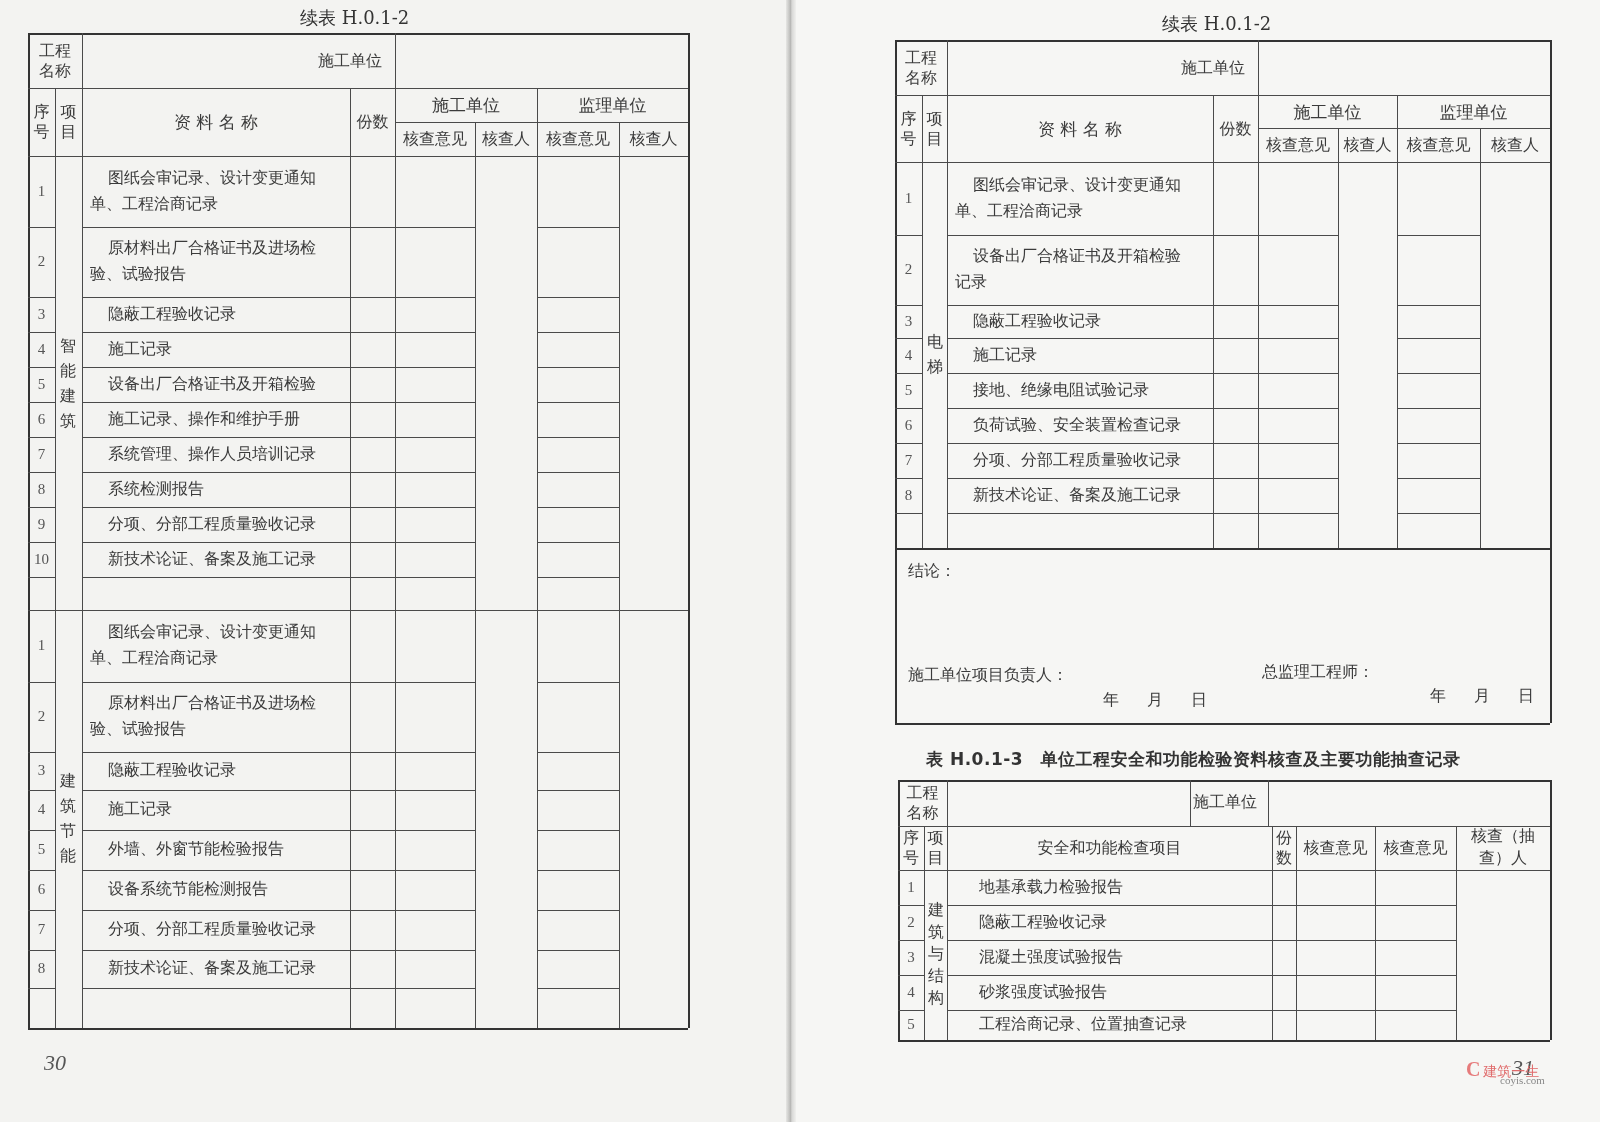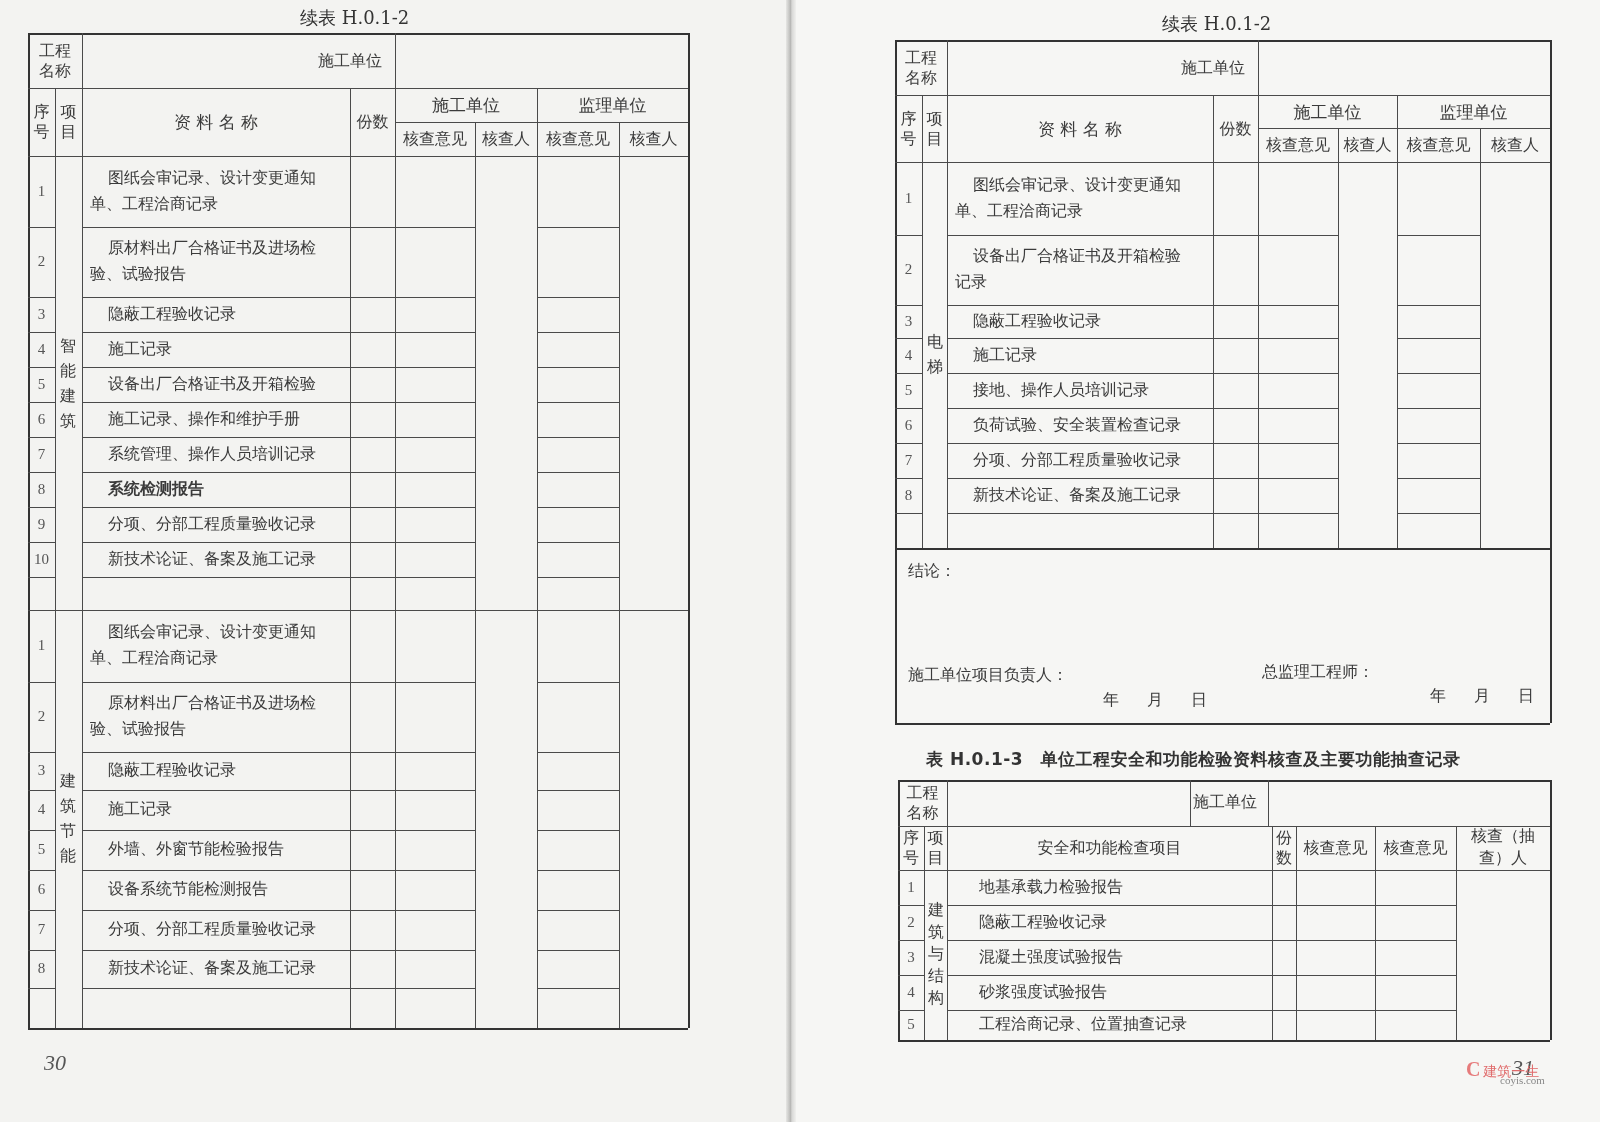--- a/index.html
+++ b/index.html
@@ -160,21 +160,21 @@
 <div class="num" style="left:28px;top:445.5px;width:27px;">7</div>
 <div class="txt" style="left:108px;top:445.5px;">系统管理、操作人员培训记录</div>
 <div class="abs" style="left:352px;top:439px;width:41px;height:31px;"></div>
 <div class="abs" style="left:397px;top:439px;width:76px;height:31px;"></div>
 <div class="abs" style="left:539px;top:439px;width:78px;height:31px;"></div>
 <div class="hline" style="left:28px;top:507px;width:27px;"></div>
 <div class="hline" style="left:82px;top:507px;width:393px;"></div>
 <div class="hline" style="left:537px;top:507px;width:82px;"></div>
 <div class="abs" style="left:28px;top:472px;width:660px;height:35px;"></div>
 <div class="num" style="left:28px;top:480.5px;width:27px;">8</div>
-<div class="txt" style="left:108px;top:480.5px;font-weight:bold;">系统检测报告</div>
+<div class="txt" style="left:108px;top:480.5px;">系统检测报告</div>
 <div class="abs" style="left:352px;top:474px;width:41px;height:31px;"></div>
 <div class="abs" style="left:397px;top:474px;width:76px;height:31px;"></div>
 <div class="abs" style="left:539px;top:474px;width:78px;height:31px;"></div>
 <div class="hline" style="left:28px;top:542px;width:27px;"></div>
 <div class="hline" style="left:82px;top:542px;width:393px;"></div>
 <div class="hline" style="left:537px;top:542px;width:82px;"></div>
 <div class="abs" style="left:28px;top:507px;width:660px;height:35px;"></div>
 <div class="num" style="left:28px;top:515.5px;width:27px;">9</div>
 <div class="txt" style="left:108px;top:515.5px;">分项、分部工程质量验收记录</div>
 <div class="abs" style="left:352px;top:509px;width:41px;height:31px;"></div>
@@ -368,21 +368,21 @@
 <div class="num" style="left:895px;top:346.5px;width:27px;">4</div>
 <div class="txt" style="left:973px;top:346.5px;">施工记录</div>
 <div class="abs" style="left:1215px;top:340px;width:41px;height:31px;"></div>
 <div class="abs" style="left:1260px;top:340px;width:76px;height:31px;"></div>
 <div class="abs" style="left:1399px;top:340px;width:79px;height:31px;"></div>
 <div class="hline" style="left:895px;top:408px;width:27px;"></div>
 <div class="hline" style="left:947px;top:408px;width:391px;"></div>
 <div class="hline" style="left:1397px;top:408px;width:83px;"></div>
 <div class="abs" style="left:895px;top:373px;width:655px;height:35px;"></div>
 <div class="num" style="left:895px;top:381.5px;width:27px;">5</div>
-<div class="txt" style="left:973px;top:381.5px;">接地、操作人员培训记录</div>
+<div class="txt" style="left:973px;top:381.5px;">接地、绝缘电阻试验记录</div>
 <div class="abs" style="left:1215px;top:375px;width:41px;height:31px;"></div>
 <div class="abs" style="left:1260px;top:375px;width:76px;height:31px;"></div>
 <div class="abs" style="left:1399px;top:375px;width:79px;height:31px;"></div>
 <div class="hline" style="left:895px;top:443px;width:27px;"></div>
 <div class="hline" style="left:947px;top:443px;width:391px;"></div>
 <div class="hline" style="left:1397px;top:443px;width:83px;"></div>
 <div class="abs" style="left:895px;top:408px;width:655px;height:35px;"></div>
 <div class="num" style="left:895px;top:416.5px;width:27px;">6</div>
 <div class="txt" style="left:973px;top:416.5px;">负荷试验、安全装置检查记录</div>
 <div class="abs" style="left:1215px;top:410px;width:41px;height:31px;"></div>

